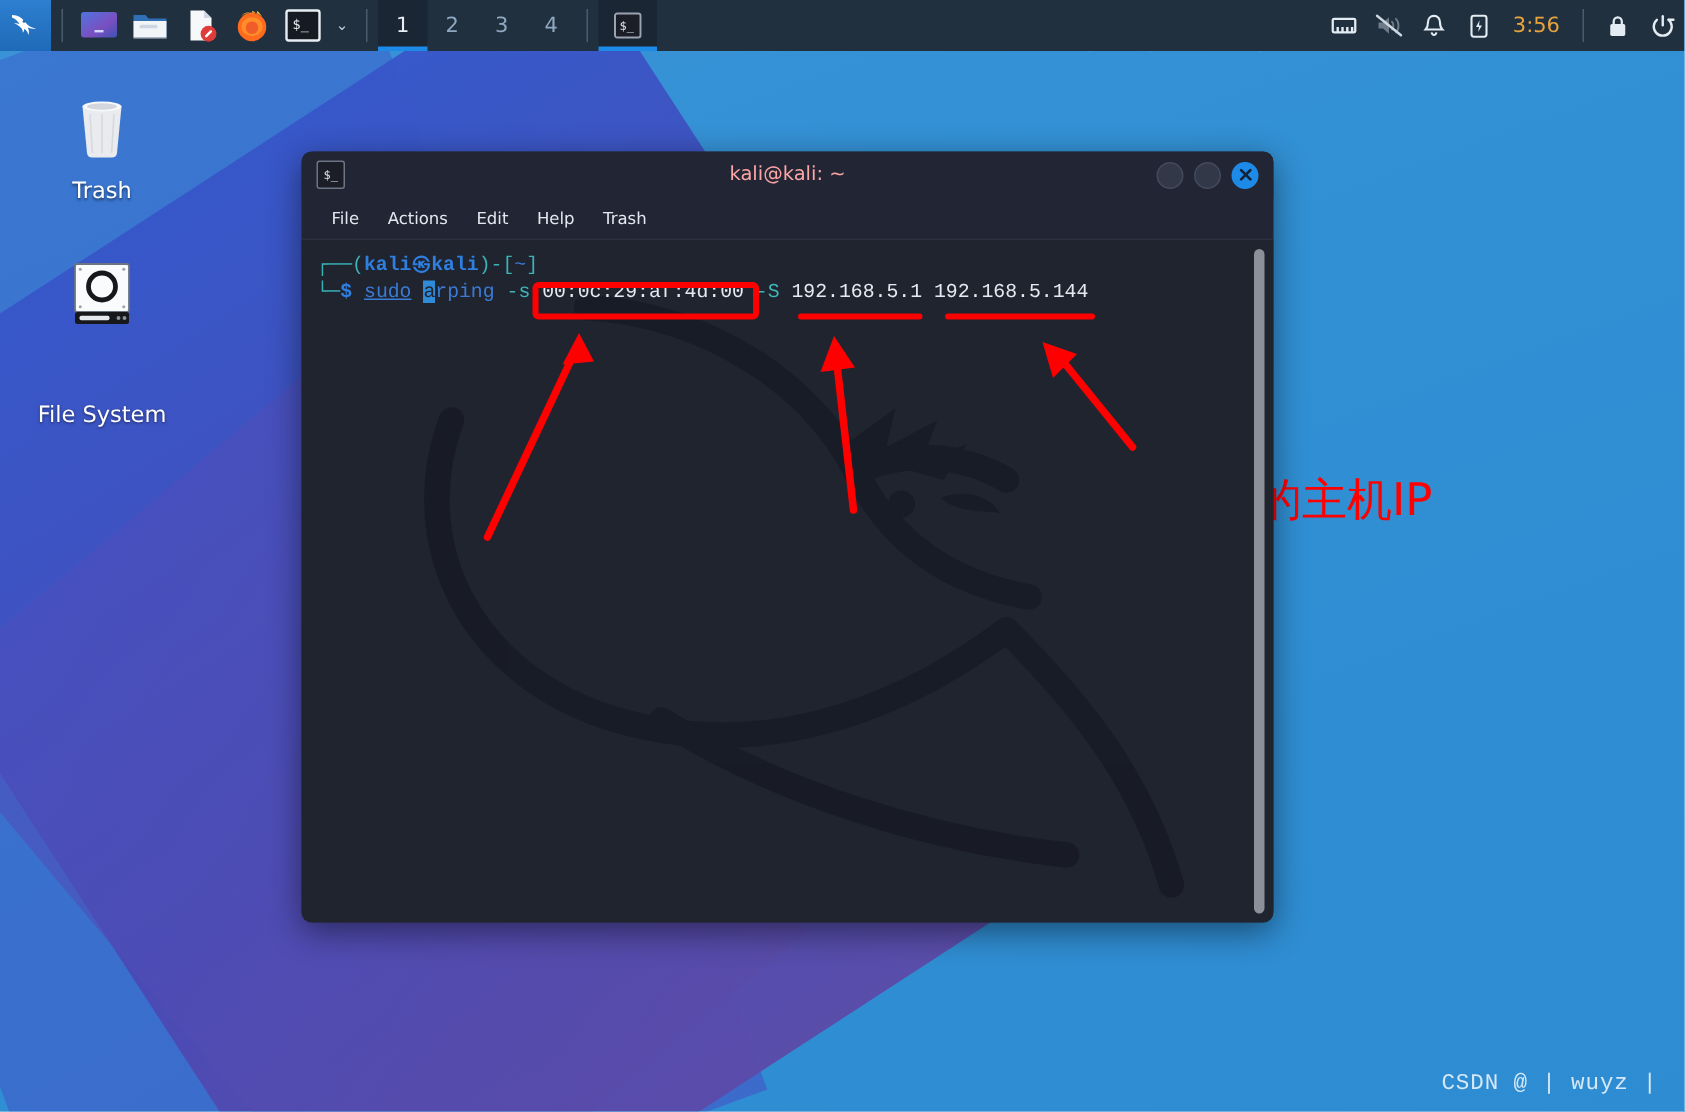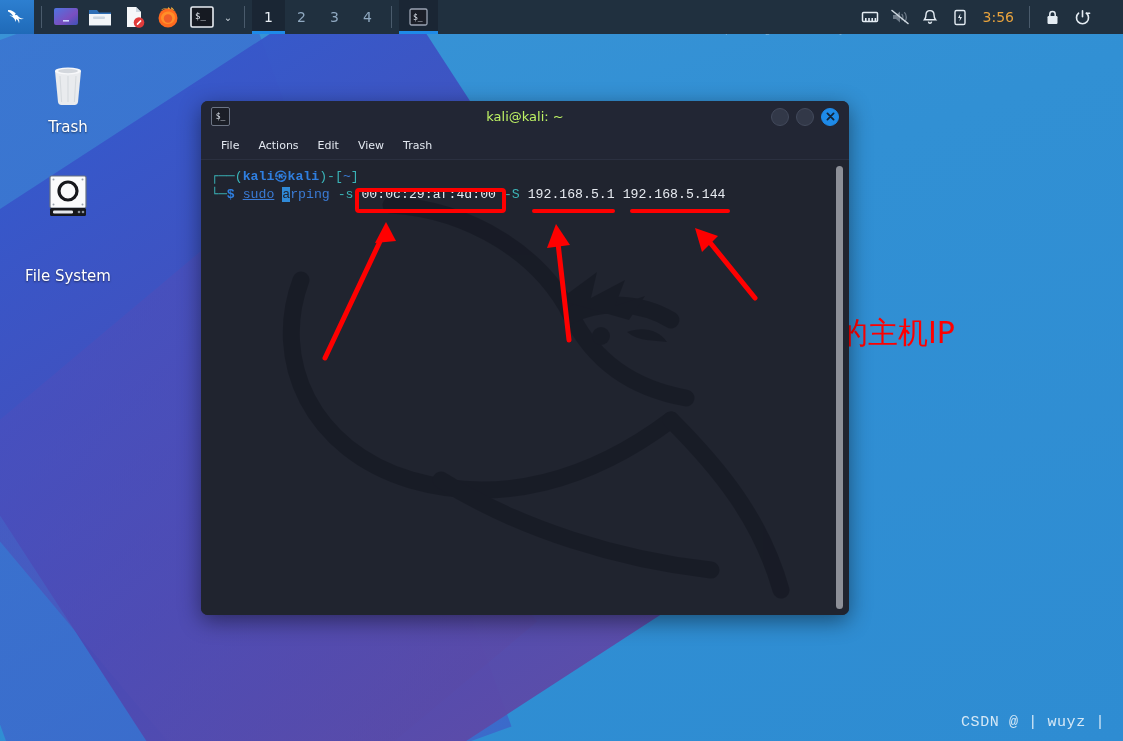--- a/index.html
+++ b/index.html
@@ -77,21 +77,21 @@
     background: #20303f;
     display: flex;
     align-items: center;
     z-index: 40;
     box-sizing: border-box;
   }
   .panel-left { display: flex; align-items: center; height: 34px; }
   .panel-right {
     margin-left: auto;
     display: flex; align-items: center; height: 34px;
-    padding-right: 26px;
+    padding-right: 0;
   }
   .kali-btn {
     width: 34px; height: 34px;
     background: linear-gradient(180deg,#2d7fd0 0%, #1f6ab8 100%);
     display: flex; align-items: center; justify-content: center;
   }
   .divider {
     width: 1px; height: 22px;
     background: #4a5b6c;
     margin: 0 7px;
@@ -205,21 +205,21 @@
     border-radius: 2px;
     display: flex; align-items: center; justify-content: center;
     color: #dfe5ee;
     font-size: 8px;
     font-family: "DejaVu Sans Mono", monospace;
   }
   .term-title-text {
     position: absolute;
     left: 0; right: 0;
     text-align: center;
-    color: #bef264;
+    color: #fca5a5;
     font-size: 13px;
     font-family: "DejaVu Sans", sans-serif;
     pointer-events: none;
   }
   .win-btns {
     margin-left: auto;
     display: flex; align-items: center;
     padding-right: 10px;
     gap: 7px;
     z-index: 2;
@@ -500,21 +500,21 @@
             <path d="M1.4 1.4l6.2 6.2M7.6 1.4L1.4 7.6" stroke="#122338" stroke-width="1.8" stroke-linecap="round"></path>
           </svg>
         </div>
       </div>
     </div>
 
     <div class="term-menu">
       <div class="mi">File</div>
       <div class="mi">Actions</div>
       <div class="mi">Edit</div>
-      <div class="mi">View</div>
+      <div class="mi">Help</div>
       <div class="mi">Trash</div>
     </div>
 
     <div class="term-body">
 
       <svg class="dragon" viewBox="0 0 620 470">
         <g fill="none" stroke="#0e111a" stroke-width="17" stroke-linecap="round">
           <path d="M60 130 C 30 210, 70 300, 170 330 C 260 356, 350 330, 430 270"></path>
           <path d="M150 55 C 230 60, 300 105, 330 165 C 352 210, 390 238, 445 248"></path>
           <path d="M330 165 C 360 150, 400 152, 430 170"></path>

